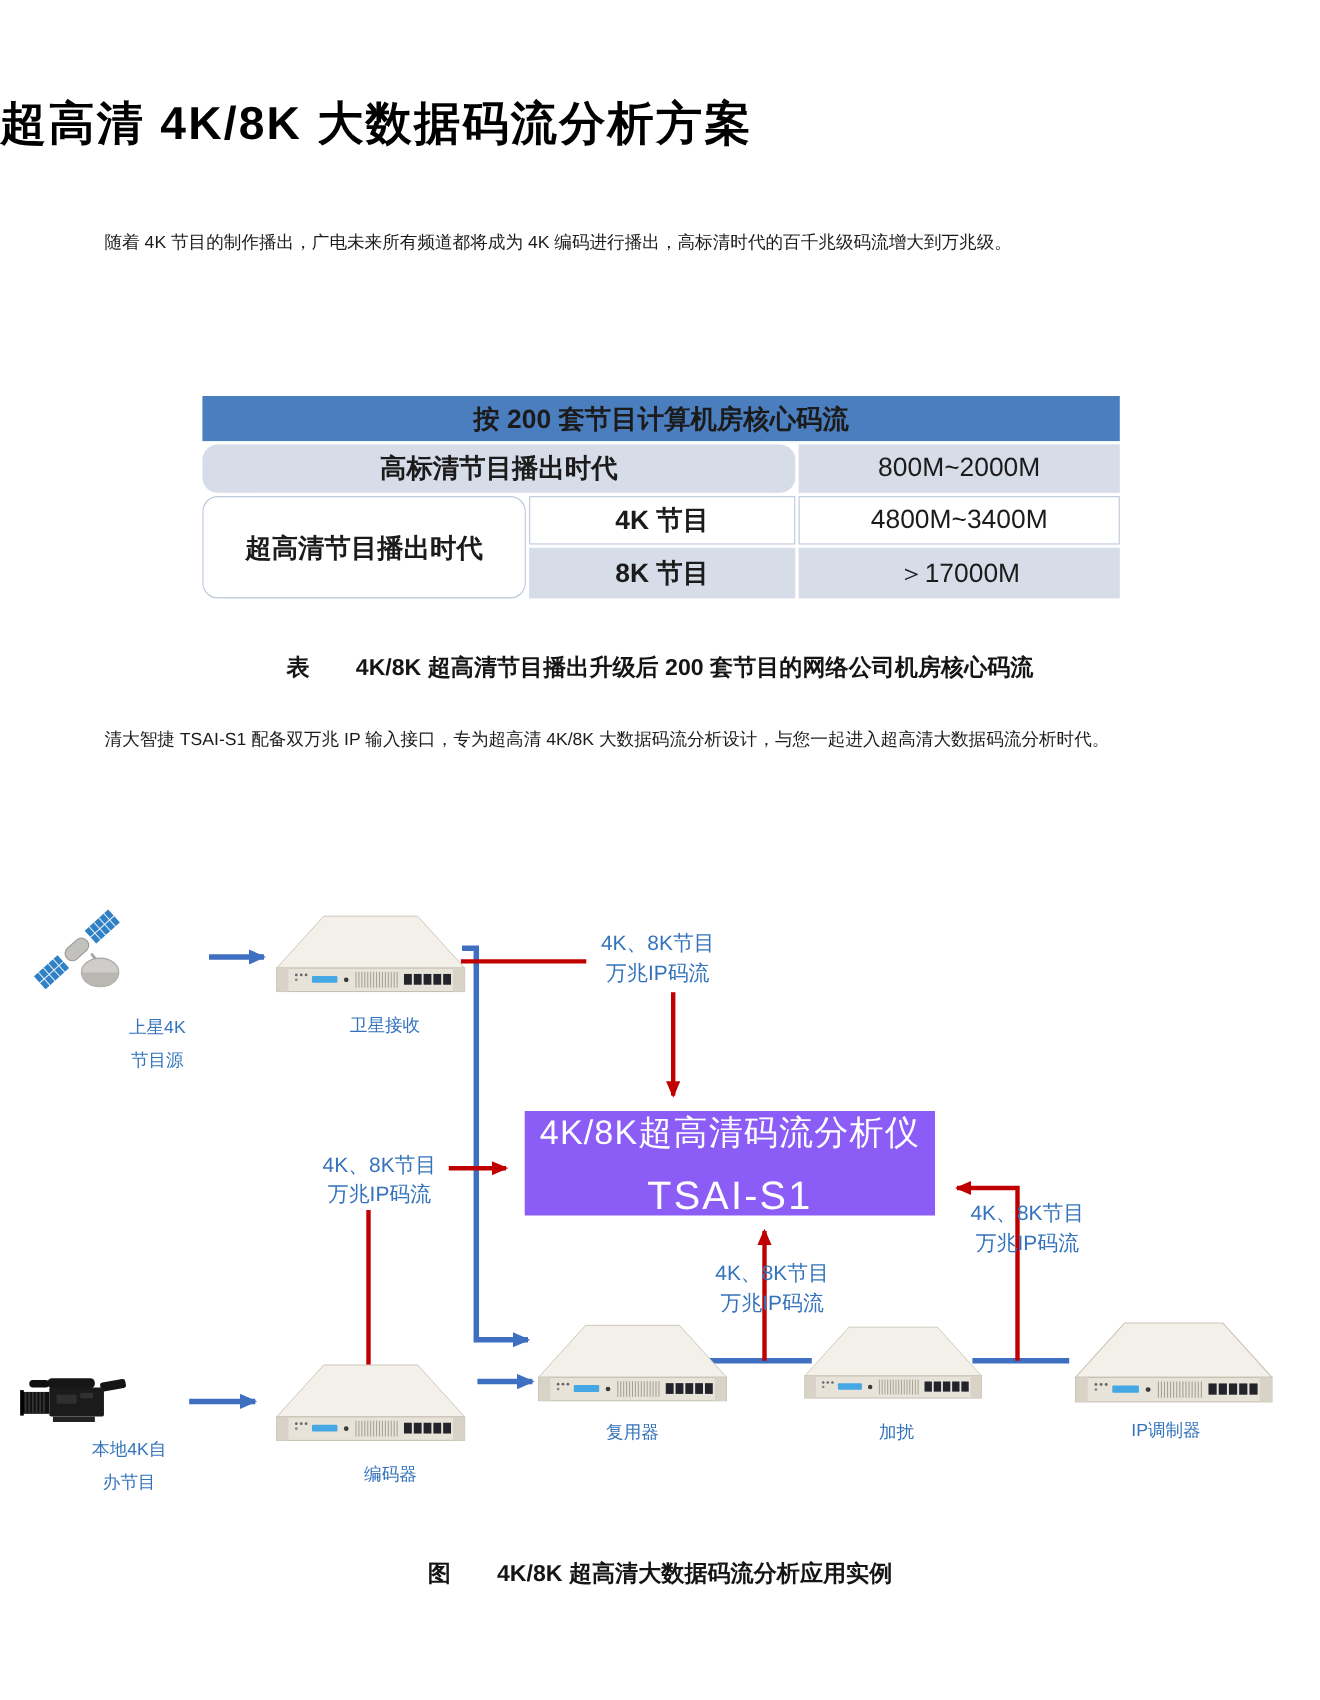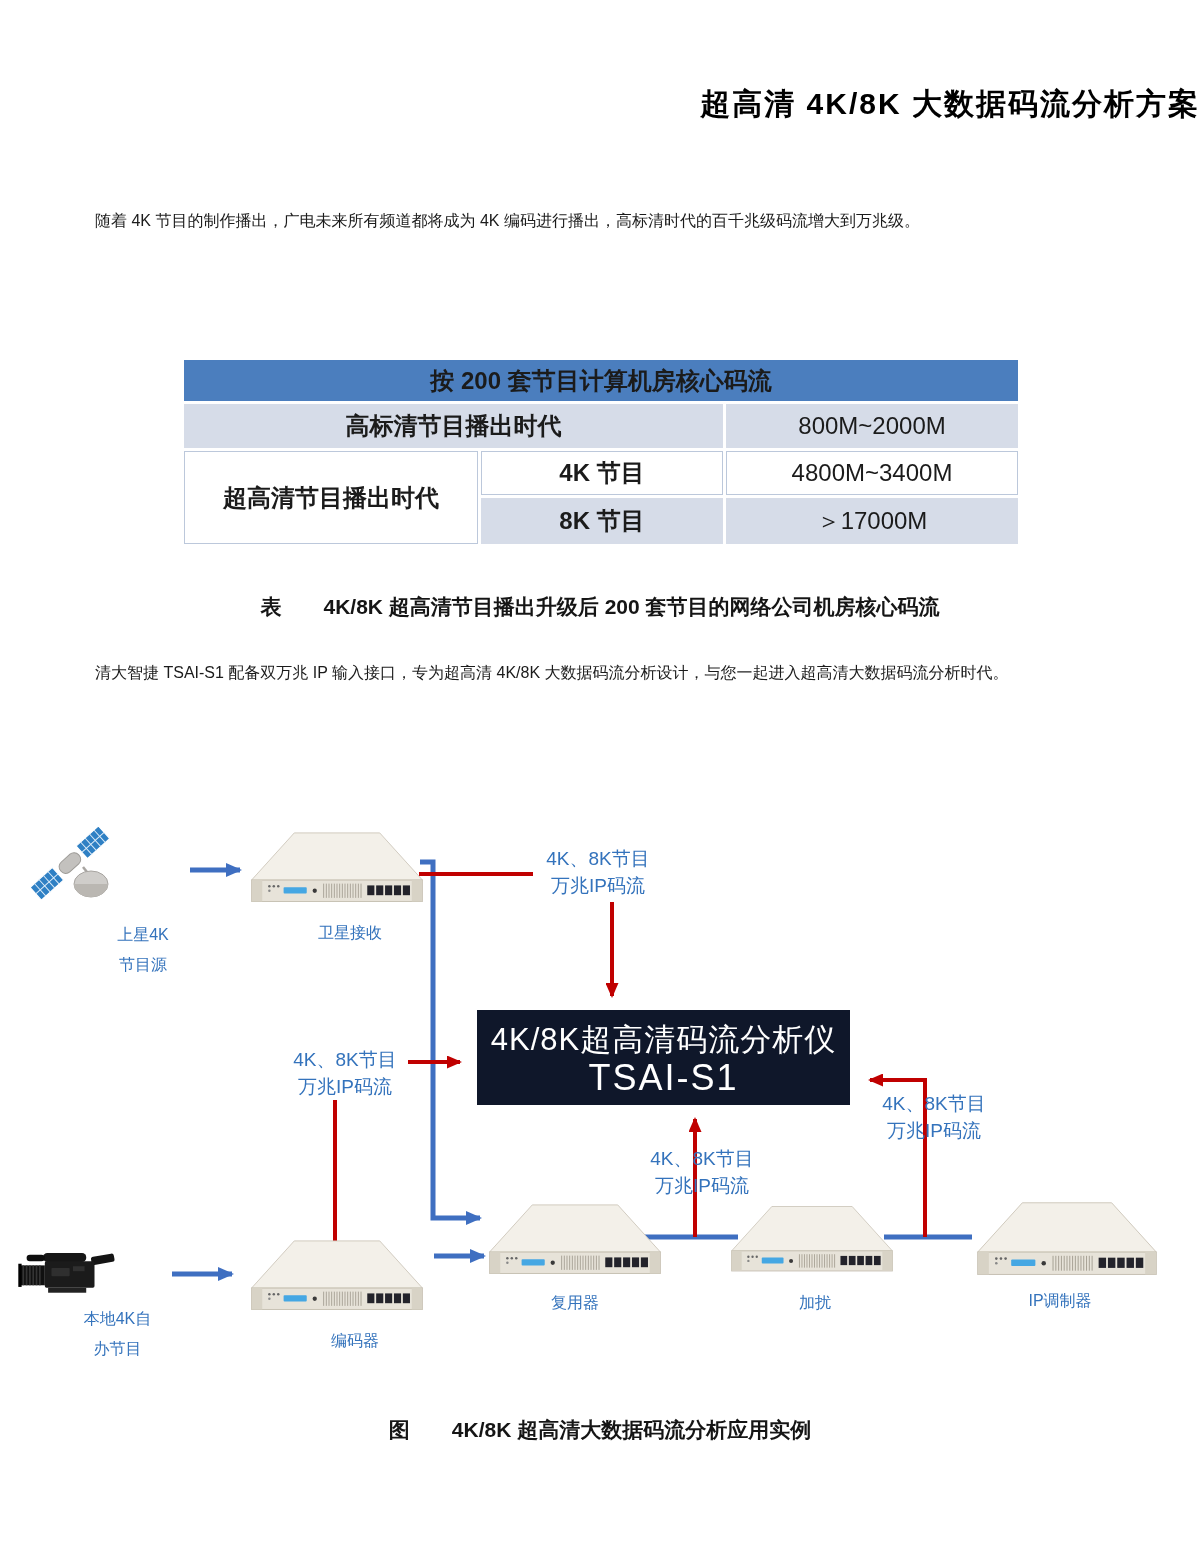--- a/index.html
+++ b/index.html
@@ -1,46 +1,46 @@
 <!DOCTYPE html>
 <html><head>
 <meta charset="utf-8">
 <style>
   html,body{margin:0;padding:0;background:#ffffff;}
   .page{position:relative;width:1200px;height:1545px;background:#ffffff;overflow:hidden;
         font-family:"Liberation Sans","DejaVu Sans",sans-serif;color:#111;}
-  .title{position:absolute;top:84px;left:0;width:100%;text-align:right;
-         font-size:30px;font-weight:bold;letter-spacing:2px;color:#000;}
+  .title{position:absolute;top:84px;left:0;width:100%;text-align:left;
+         font-size:42px;font-weight:bold;letter-spacing:2px;color:#000;}
   .para{position:absolute;left:63px;width:1073px;font-size:16px;line-height:45px;
         text-align:justify;text-indent:2em;color:#1b1b1b;}
   #p1{top:198px;}
   #p2{top:650px;}
 
   
   .dtable{position:absolute;left:181px;top:357px;border-collapse:separate;border-spacing:3px;}
   .dtable td{padding:0;text-align:center;vertical-align:middle;font-size:24px;color:#1b1b1b;}
   .th-cell{background:#4B7EBE;color:#ffffff;font-weight:bold;height:41px;font-size:24px;}
   .shade{background:#D6DCE8;}
   .wcell{background:#ffffff;border:1px solid #BCC8DB;}
-  .era{font-weight:bold;}
+  .era{font-weight:bold;border-radius:14px;}
   .prog{font-weight:bold;}
   .cap{position:absolute;left:0;width:100%;text-align:center;font-size:21px;
        font-weight:600;color:#151515;margin-top:32px;}
   #table-caption{top:561px;}
   #figure-caption{top:1384px;}
 
   
   .diagram{position:absolute;left:0;top:790px;width:1200px;height:580px;}
   .wires{position:absolute;left:0;top:0;}
   .dlabel{position:absolute;color:#3473BC;font-weight:normal;text-align:center;
           white-space:pre-line;}
   .flow{font-size:19px;line-height:27px;}
   .node{font-size:16px;line-height:30px;}
-  .analyzer{position:absolute;left:477px;top:220px;width:373px;height:95px;background:#0f172a;
-            color:#fff;display:flex;flex-direction:column;justify-content:center;align-items:center;}
+  .analyzer{position:absolute;left:477px;top:220px;width:373px;height:95px;background:#8b5cf6;
+            color:#fff;display:flex;flex-direction:column;justify-content:space-between;align-items:center;}
   .analyzer .l1{font-size:31px;line-height:40px;letter-spacing:1px;}
   .analyzer .l2{font-size:36px;line-height:36px;letter-spacing:2px;}
 </style>
 </head>
 <body>
 
 <div class="page">
 
   <div class="title">超高清 4K/8K 大数据码流分析方案</div>
 

